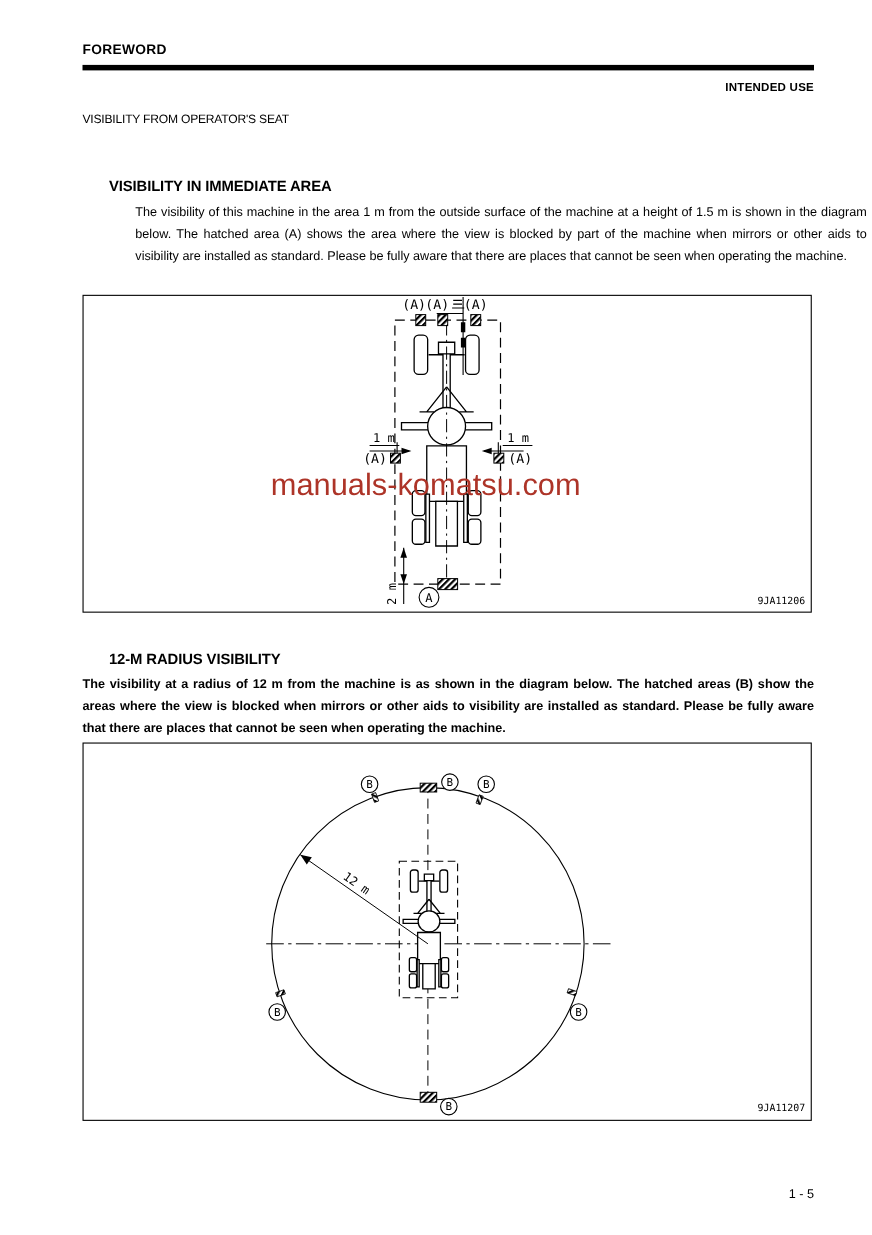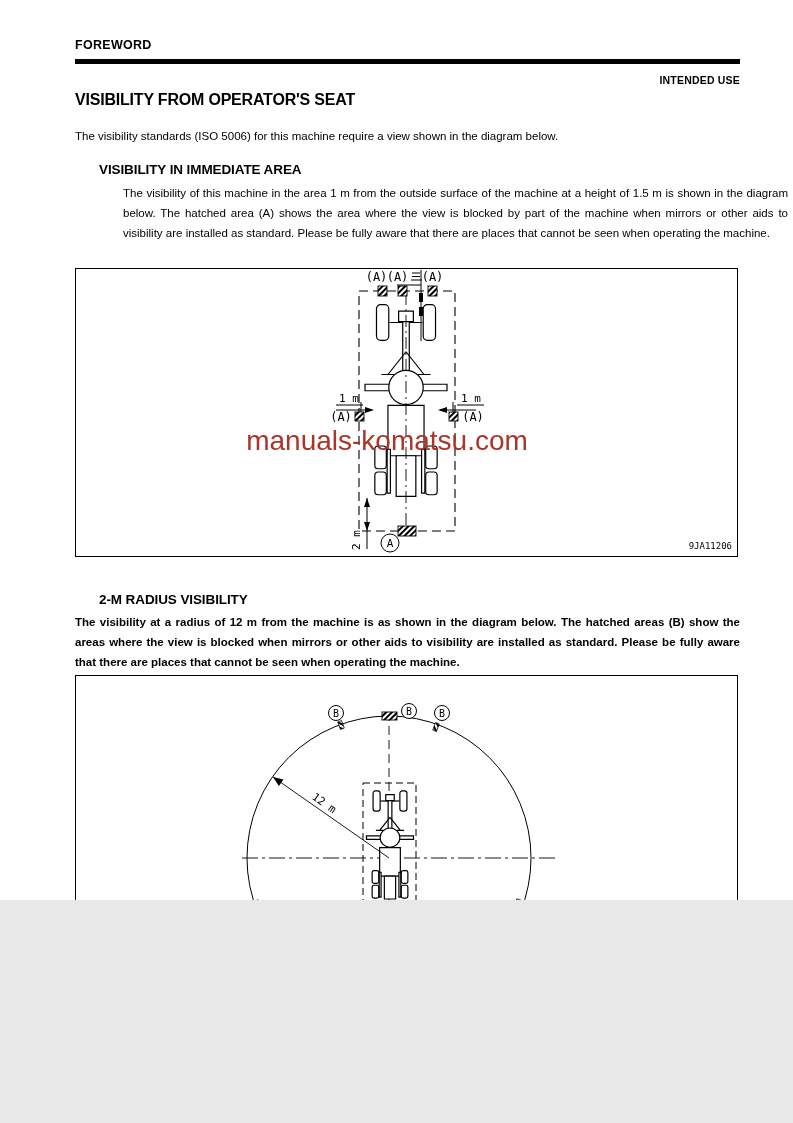--- a/index.html
+++ b/index.html
@@ -1,29 +1,29 @@
 <!DOCTYPE html>
 <html><head>
 <meta charset="utf-8">
 <style>
   html,body{margin:0;padding:0;background:#e8e8e8;}
   .page{
     position:relative;
-    width:793px;height:900px;
+    width:793px;height:1123px;
     background:#ffffff;
     font-family:"Liberation Sans",sans-serif;
     color:#000;
     overflow:hidden;
     margin:0 auto;
   }
   .abs{position:absolute;}
   .hdr-left{left:75px;top:38px;font-size:12.5px;font-weight:bold;letter-spacing:.3px;}
   .hdr-right{right:53px;top:42px;font-size:10.5px;font-weight:bold;letter-spacing:.2px;margin-top:32px;}
   .rule{left:75px;top:59px;width:665px;height:4.5px;background:#000;}
-  .h1{left:75px;top:91px;font-size:16px;font-weight:bold;letter-spacing:-.2px;}
+  .h1{left:75px;top:103px;font-size:11px;font-weight:normal;letter-spacing:-.2px;}
   .intro{left:75px;top:130px;font-size:11.5px;}
   .h2{font-size:13.5px;font-weight:bold;letter-spacing:-.1px;margin-left:24px;}
   .h2.imm{left:75px;top:162px;}
   .h2.rad{left:75px;top:592px;}
   .bodytext{left:75px;width:665px;font-size:11.5px;line-height:20px;text-align:justify;}
   .b1{top:183px;margin-left:48px;}
   .b2{top:612px;font-weight:bold;}
   .figbox{left:75px;width:663px;border:1.5px solid #000;background:#fff;box-sizing:border-box;}
   .fig1{top:268px;height:289px;}
   .fig2{top:675px;height:344px;}
@@ -34,21 +34,20 @@
 </head>
 <body>
 
 <div class="page">
 
   <div class="abs hdr-left">FOREWORD</div>
   <div class="abs hdr-right">INTENDED USE</div>
   <div class="abs rule"></div>
 
   <div class="abs h1">VISIBILITY FROM OPERATOR'S SEAT</div>
-  <div class="abs intro">The visibility standards (ISO 5006) for this machine require a view shown in the diagram below.</div>
 
   <div class="abs h2 imm">VISIBILITY IN IMMEDIATE AREA</div>
   <div class="abs bodytext b1">The visibility of this machine in the area 1 m from the outside surface of the machine at a height of 1.5 m is shown in the diagram below. The hatched area (A) shows the area where the view is blocked by part of the machine when mirrors or other aids to visibility are installed as standard. Please be fully aware that there are places that cannot be seen when operating the machine.</div>
 
   <div class="abs figbox fig1">
     <svg width="660" height="286" viewBox="0 0 660 286">
       <defs>
         <pattern id="hatch" width="4" height="4" patternUnits="userSpaceOnUse" patternTransform="rotate(45)">
           <rect width="4" height="4" fill="#fff"></rect>
           <rect width="2" height="4" fill="#000"></rect>
@@ -130,21 +129,21 @@
       <circle cx="314" cy="274" r="9" fill="#fff" stroke="#000" stroke-width="1"></circle>
       <text class="dlabel" x="314" y="278" font-size="11" text-anchor="middle">A</text>
       <rect x="322" y="257" width="18" height="10" fill="url(#hatch)" stroke="#000" stroke-width="0.9"></rect>
 
       <text x="311" y="181" font-size="28" text-anchor="middle" font-family="Liberation Sans, sans-serif" fill="#ad3428">manuals-komatsu.com</text>
 
       <text class="dlabel" x="656" y="280" font-size="9" text-anchor="end">9JA11206</text>
     </svg>
   </div>
 
-  <div class="abs h2 rad">2-M RADIUS VISIBILITY</div>
+  <div class="abs h2 rad">12-M RADIUS VISIBILITY</div>
   <div class="abs bodytext b2">The visibility at a radius of 12 m from the machine is as shown in the diagram below.  The hatched areas (B) show the areas where the view is blocked when mirrors or other aids to visibility are installed as standard. Please be fully aware that there are places that cannot be seen when operating the machine.</div>
 
   <div class="abs figbox fig2">
     <svg width="660" height="341" viewBox="0 0 660 341">
 
       <circle cx="313" cy="182" r="142" fill="none" stroke="#000" stroke-width="1"></circle>
 
       <line x1="166" y1="182" x2="482" y2="182" stroke="#000" stroke-width="0.9" stroke-dasharray="16 4 3 4"></line>
       <line x1="313" y1="36" x2="313" y2="324" stroke="#000" stroke-width="0.9" stroke-dasharray="9 5"></line>
 

